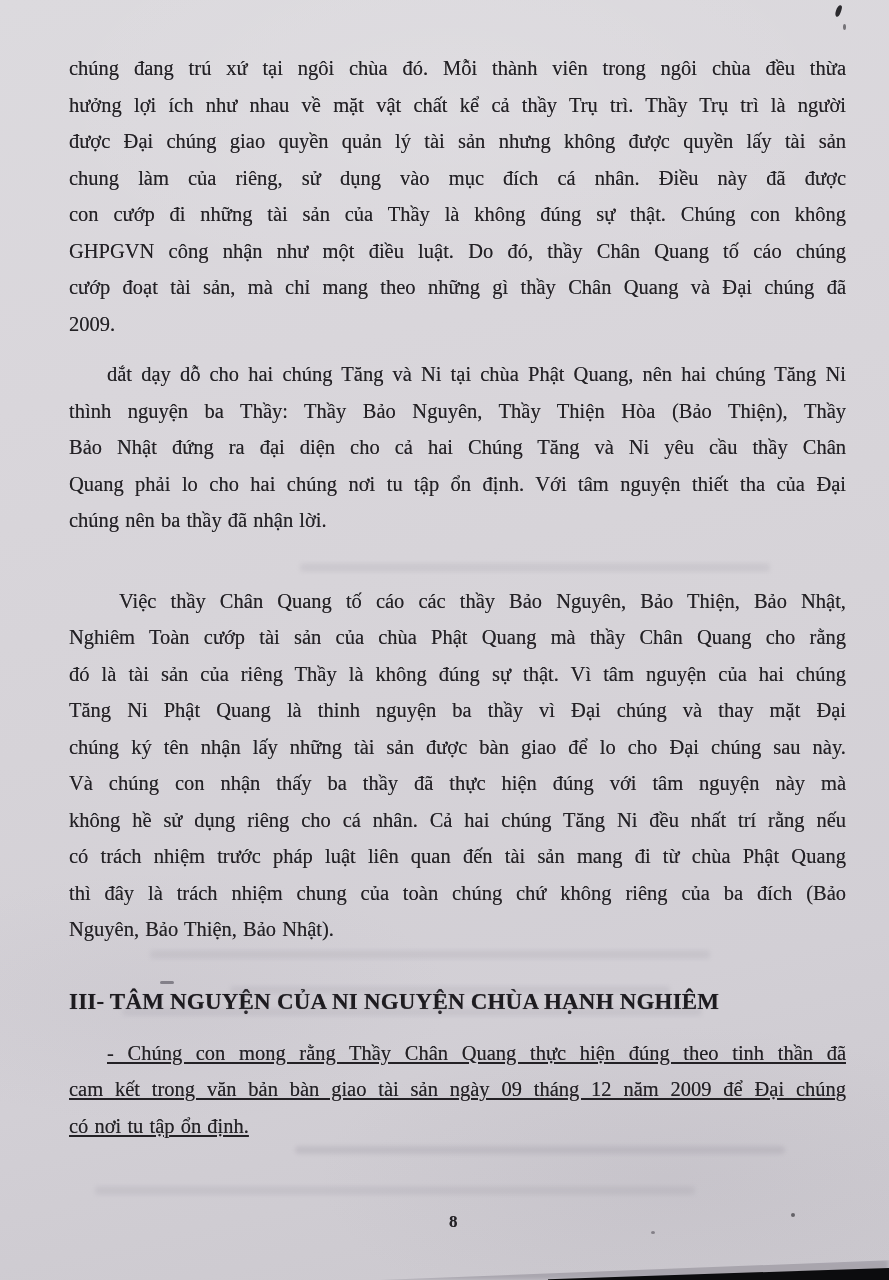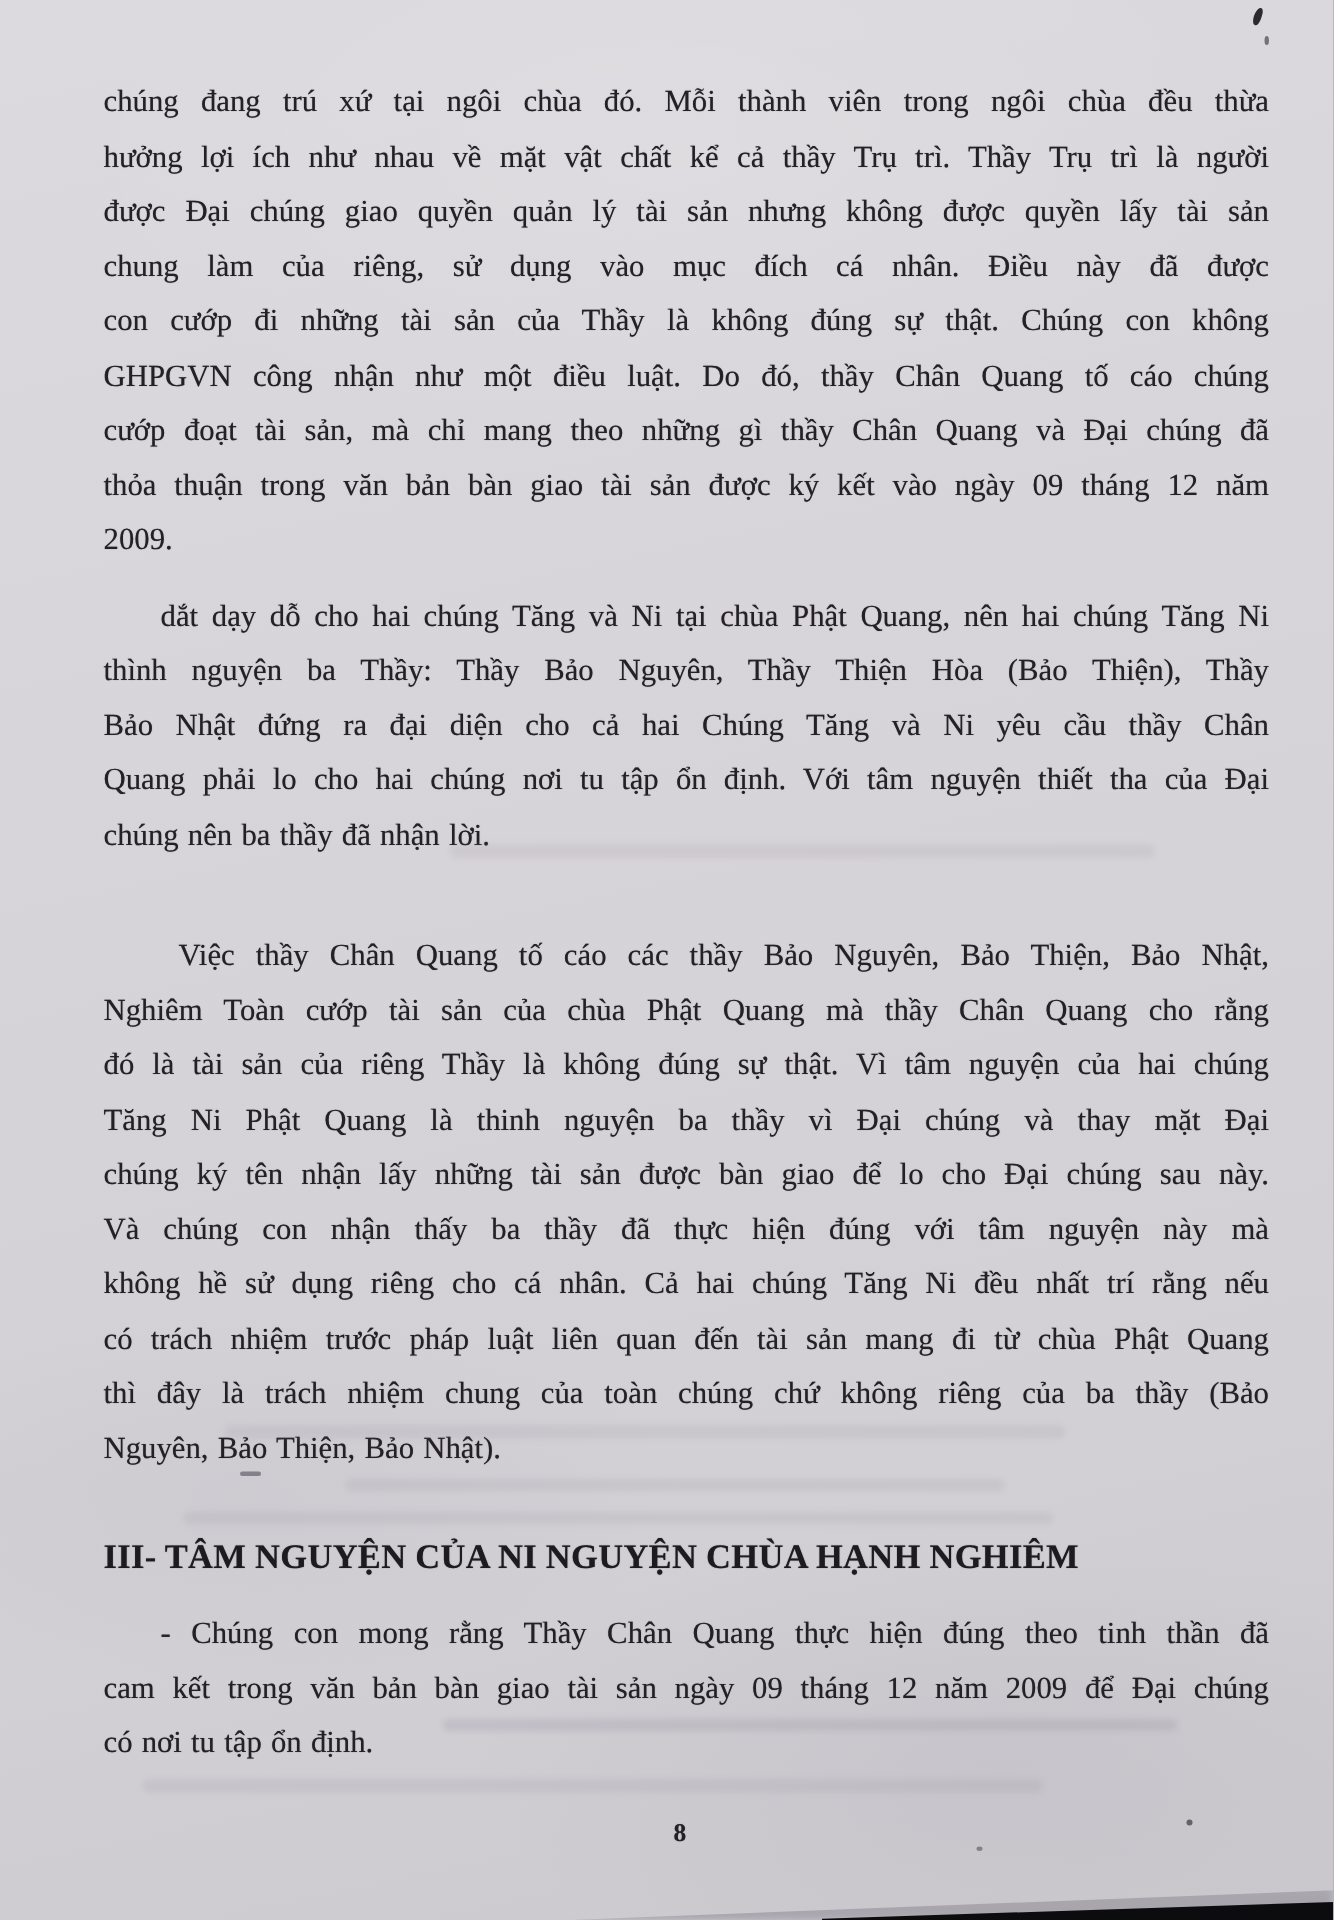--- a/index.html
+++ b/index.html
@@ -44,21 +44,21 @@
   .p3 .line:first-child { padding-left: 50px; margin-top: 44px; }
   .heading {
     margin: 38px 0 0 0;
     font-size: 23px;
     font-weight: bold;
     line-height: 32px;
     letter-spacing: 0.2px;
     color: #1d1b1f;
     text-shadow: 0 0 0.7px rgba(29,27,31,0.6);
   }
-  .p4 { margin-top: 17px; }
+  .p4 { margin-top: 17px; text-decoration: underline; }
   .pagenum {
     position: absolute;
     left: 449px; top: 1212px;
     font-size: 17px; font-weight: 600;
     color: #232125;
     text-shadow: 0 0 0.6px rgba(35,33,37,0.5);
   }
   
   .smudge {
     position: absolute;
@@ -115,40 +115,39 @@
 
   <div class="content">
     <div class="para p1">
         <div class="line">chúng đang trú xứ tại ngôi chùa đó. Mỗi thành viên trong ngôi chùa đều thừa</div>
         <div class="line">hưởng lợi ích như nhau về mặt vật chất kể cả thầy Trụ trì. Thầy Trụ trì là người</div>
         <div class="line">được Đại chúng giao quyền quản lý tài sản nhưng không được quyền lấy tài sản</div>
         <div class="line">chung làm của riêng, sử dụng vào mục đích cá nhân. Điều này đã được</div>
         <div class="line">con cướp đi những tài sản của Thầy là không đúng sự thật. Chúng con không</div>
         <div class="line">GHPGVN công nhận như một điều luật. Do đó, thầy Chân Quang tố cáo chúng</div>
         <div class="line">cướp đoạt tài sản, mà chỉ mang theo những gì thầy Chân Quang và Đại chúng đã</div>
-        <div class="line">thỏa thuận trong văn bản bàn giao tài sản được ký kết vào ngày 09 tháng 12 năm</div>
         <div class="line">2009.</div>
       </div>
     <div class="para p2">
         <div class="line">dắt dạy dỗ cho hai chúng Tăng và Ni tại chùa Phật Quang, nên hai chúng Tăng Ni</div>
         <div class="line">thình nguyện ba Thầy: Thầy Bảo Nguyên, Thầy Thiện Hòa (Bảo Thiện), Thầy</div>
         <div class="line">Bảo Nhật đứng ra đại diện cho cả hai Chúng Tăng và Ni yêu cầu thầy Chân</div>
         <div class="line">Quang phải lo cho hai chúng nơi tu tập ổn định. Với tâm nguyện thiết tha của Đại</div>
         <div class="line">chúng nên ba thầy đã nhận lời.</div>
       </div>
     <div class="para p3">
         <div class="line">Việc thầy Chân Quang tố cáo các thầy Bảo Nguyên, Bảo Thiện, Bảo Nhật,</div>
         <div class="line">Nghiêm Toàn cướp tài sản của chùa Phật Quang mà thầy Chân Quang cho rằng</div>
         <div class="line">đó là tài sản của riêng Thầy là không đúng sự thật. Vì tâm nguyện của hai chúng</div>
         <div class="line">Tăng Ni Phật Quang là thinh nguyện ba thầy vì Đại chúng và thay mặt Đại</div>
         <div class="line">chúng ký tên nhận lấy những tài sản được bàn giao để lo cho Đại chúng sau này.</div>
         <div class="line">Và chúng con nhận thấy ba thầy đã thực hiện đúng với tâm nguyện này mà</div>
         <div class="line">không hề sử dụng riêng cho cá nhân. Cả hai chúng Tăng Ni đều nhất trí rằng nếu</div>
         <div class="line">có trách nhiệm trước pháp luật liên quan đến tài sản mang đi từ chùa Phật Quang</div>
-        <div class="line">thì đây là trách nhiệm chung của toàn chúng chứ không riêng của ba thầy (Bảo</div>
+        <div class="line">thì đây là trách nhiệm chung của toàn chúng chứ không riêng của ba đích (Bảo</div>
         <div class="line">Nguyên, Bảo Thiện, Bảo Nhật).</div>
       </div>
     <h2 class="heading">III- TÂM NGUYỆN CỦA NI NGUYỆN CHÙA HẠNH NGHIÊM</h2>
     <div class="para p4">
         <div class="line">- Chúng con mong rằng Thầy Chân Quang thực hiện đúng theo tinh thần đã</div>
         <div class="line">cam kết trong văn bản bàn giao tài sản ngày 09 tháng 12 năm 2009 để Đại chúng</div>
         <div class="line">có nơi tu tập ổn định.</div>
       </div>
   </div>
 

